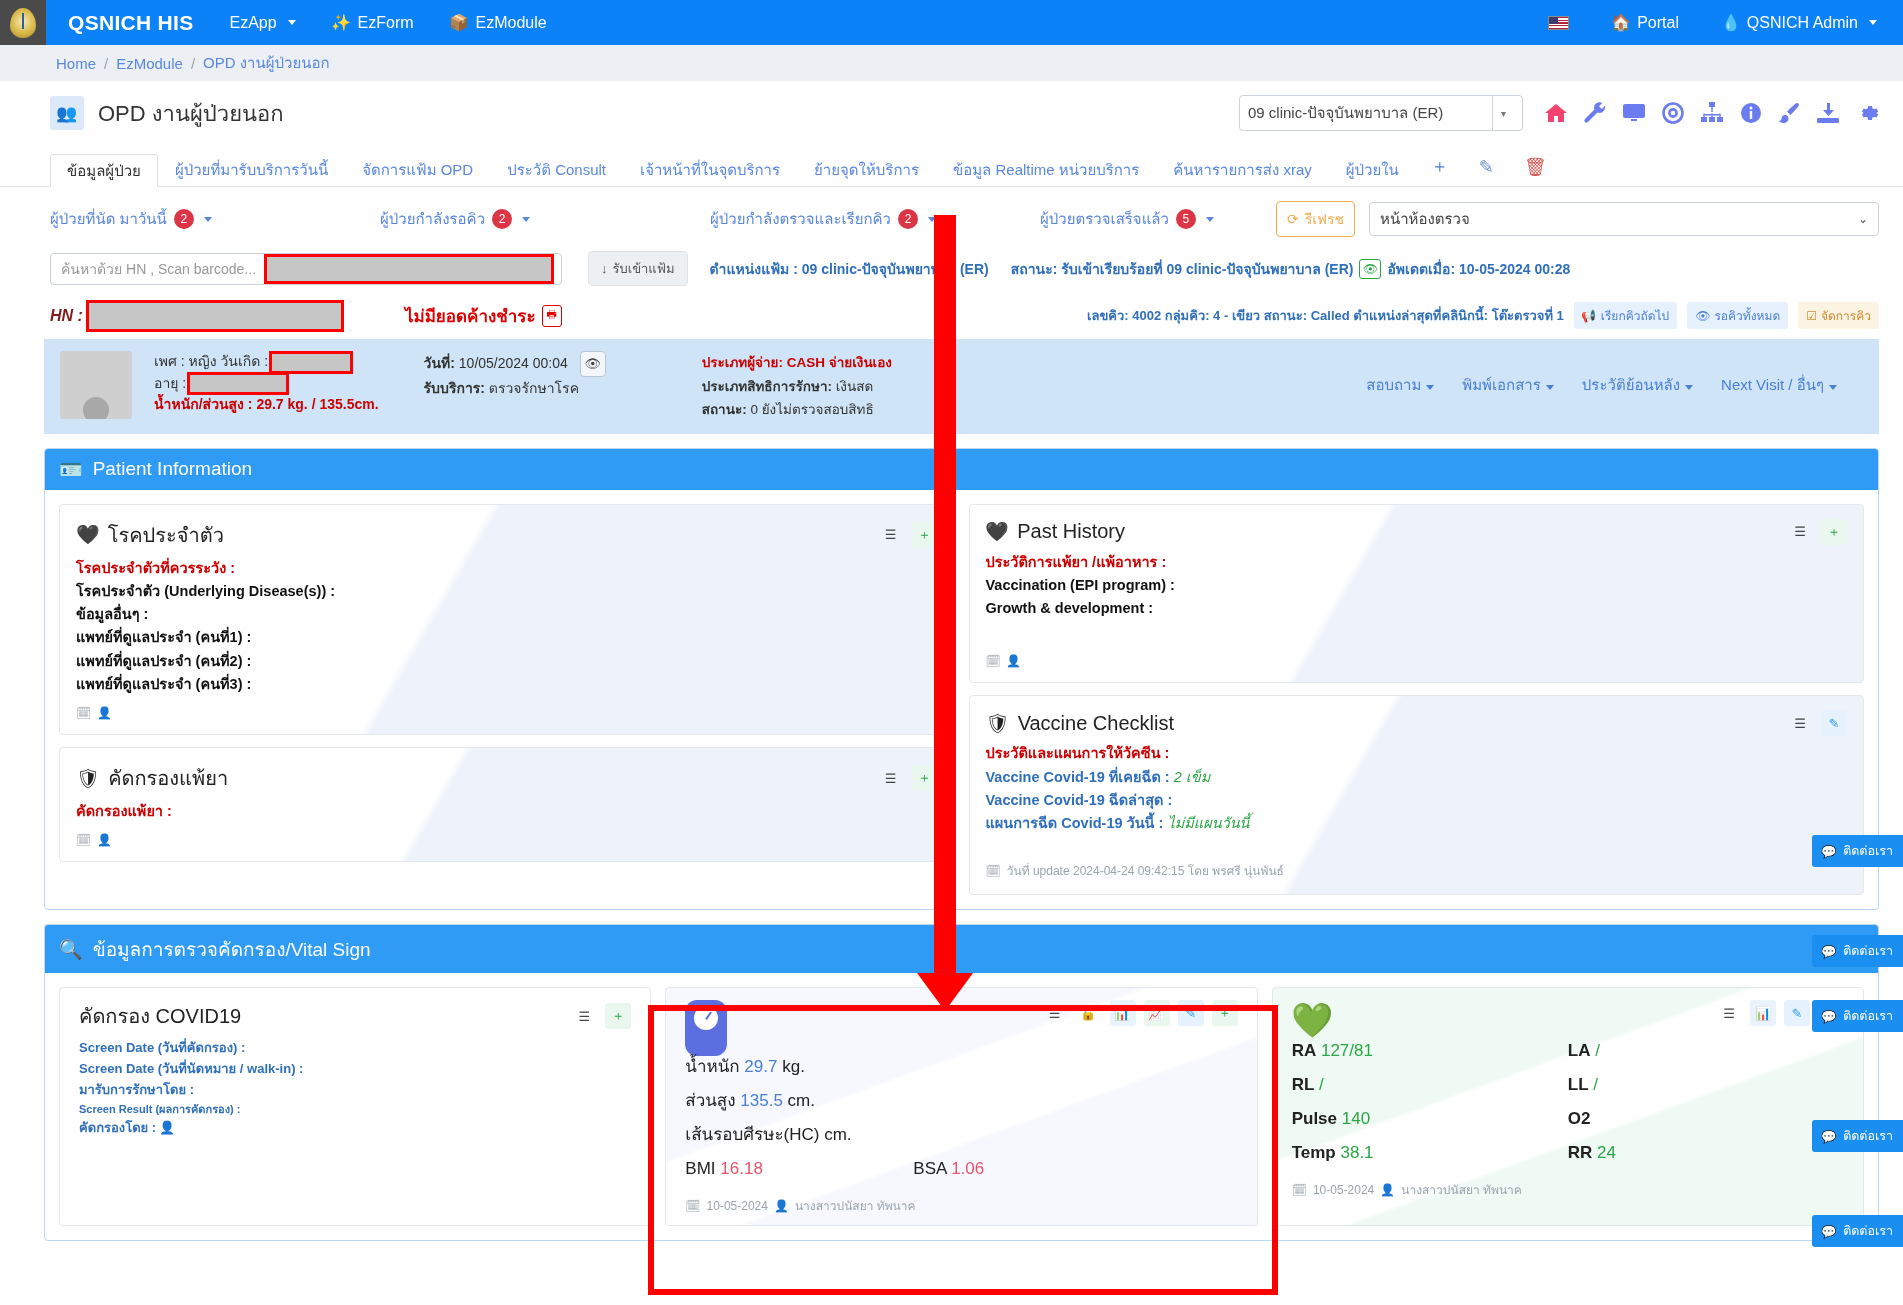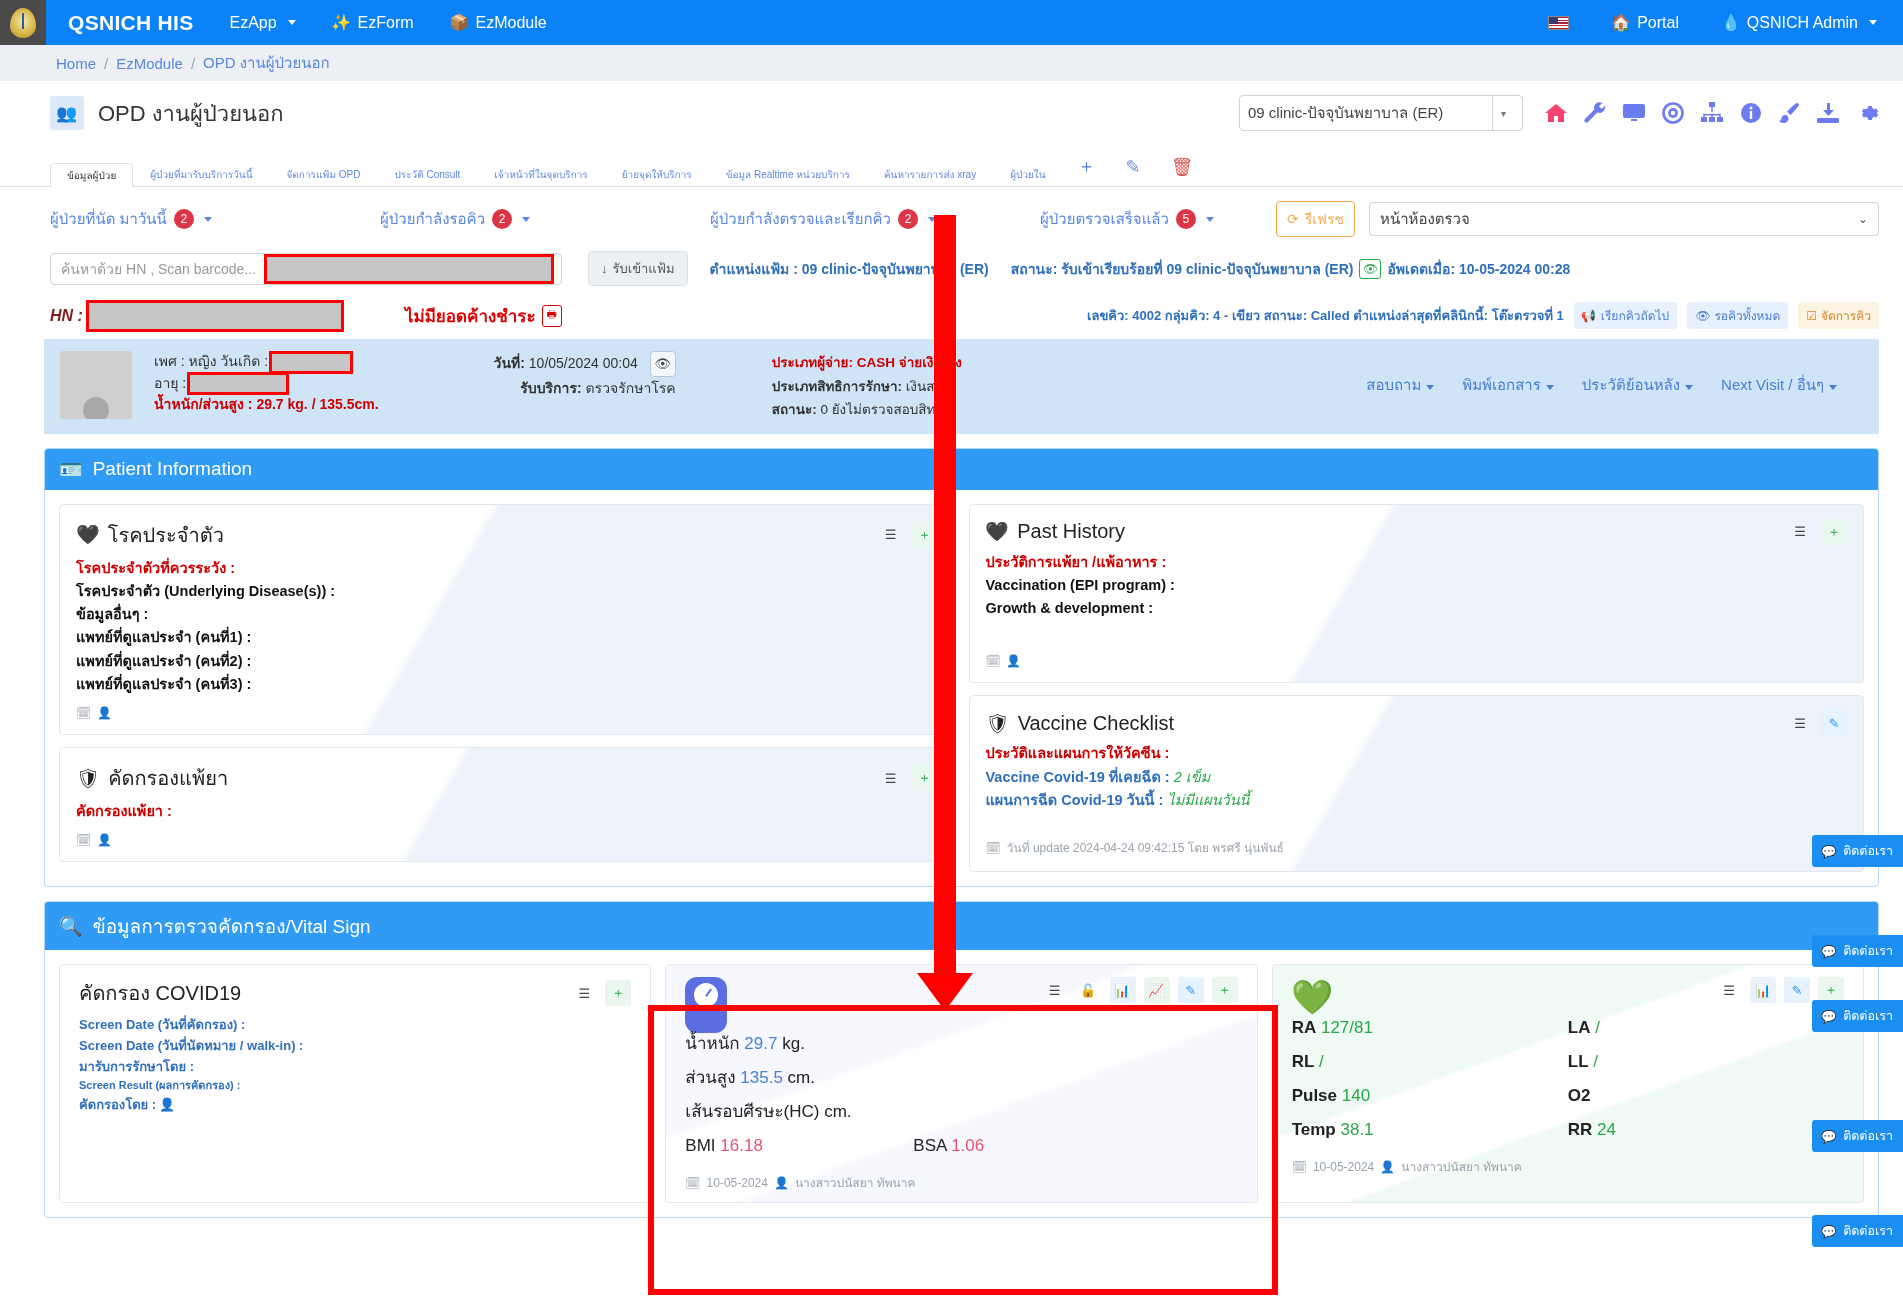--- a/index.html
+++ b/index.html
@@ -52,21 +52,21 @@
   .pagehead .ticon{width:34px;height:34px;background:#dce9fb;border-radius:3px;display:flex;align-items:center;justify-content:center;font-size:17px;color:#3b6fb5;}
   .pagehead h1{font-size:22px;font-weight:normal;color:#333;margin:0 0 0 14px;}
   .pagehead .right{margin-left:auto;display:flex;align-items:center;gap:0;}
   .unitsel{width:284px;height:36px;border:1px solid #ccd3da;border-radius:4px;display:flex;align-items:center;padding:0 8px;font-size:15px;color:#444;background:#fff;}
   .unitsel .arrowbox{margin-left:auto;width:22px;height:34px;border-left:1px solid #ccd3da;display:flex;align-items:center;justify-content:center;color:#777;font-size:10px;}
   .hicons{display:flex;align-items:center;gap:14px;margin-left:20px;}
   .hicons svg{display:block;}
 
   
   .tabwrap{border-bottom:1px solid #dfe3e8;padding:0 24px 0 50px;display:flex;align-items:flex-end;}
-  .tab{padding:4px 16px;font-size:10px;color:#5b87e0;cursor:pointer;border:1px solid transparent;border-bottom:none;white-space:nowrap;}
+  .tab{padding:4px 16px;font-size:15px;color:#5b87e0;cursor:pointer;border:1px solid transparent;border-bottom:none;white-space:nowrap;}
   .tab.active{color:#333;background:#fff;border-color:#dfe3e8;border-radius:4px 4px 0 0;margin-bottom:-1px;}
   .tab.ic{font-size:18px;padding:8px 14px;}
 
   
   .filterrow{display:flex;align-items:center;padding:14px 24px 10px 50px;}
   .fl{color:#5b87e0;font-size:15px;display:flex;align-items:center;cursor:pointer;}
   .badge{display:inline-flex;align-items:center;justify-content:center;min-width:20px;height:20px;border-radius:10px;background:#dc3545;color:#fff;font-size:12px;margin:0 5px 0 7px;padding:0 6px;}
   .refreshbtn{border:1px solid #f0ad4e;color:#f0ad4e;background:#fff;border-radius:4px;padding:6px 10px;font-size:14px;display:flex;align-items:center;gap:6px;cursor:pointer;}
   .roomsel{width:510px;height:34px;border:1px solid #ccd3da;border-radius:4px;display:flex;align-items:center;padding:0 10px;font-size:15px;color:#444;background:#fff;margin-left:14px;}
   .roomsel .ch{margin-left:auto;color:#555;font-size:12px;}
@@ -92,21 +92,21 @@
   .qb2{background:#e7f0fd;color:#4a7fd4;}
   .qb3{background:#fdf3e2;color:#cf8b2c;}
 
   
   .pstrip{background:#cfe4f7;margin:0 24px 0 44px;padding:12px 16px;display:flex;align-items:flex-start;position:relative;}
   .avatar{width:72px;height:68px;border-radius:3px;background:#cfcfcf;display:flex;align-items:flex-end;justify-content:center;overflow:hidden;}
   .avatar .head{width:26px;height:26px;border-radius:50%;background:#a8a8a8;margin-bottom:-4px;}
   .pcol{margin-left:22px;font-size:14px;line-height:1.55;}
   .redlabel{color:#c00;font-weight:bold;}
   .blk{background:#c6c6c6;display:inline-block;height:17px;vertical-align:middle;outline:3px solid #f00;}
-  .pcol2{margin-left:115px;font-size:14px;line-height:1.7;color:#333;text-align:right;}
+  .pcol2{margin-left:45px;font-size:14px;line-height:1.7;color:#333;}
   .eyebtn{display:inline-flex;align-items:center;justify-content:center;width:26px;height:26px;border:1px solid #b9c6d4;border-radius:4px;background:#f3f7fb;color:#444;font-size:13px;vertical-align:middle;margin-left:8px;}
   .pcol3{margin-left:96px;font-size:13.5px;line-height:1.75;}
   .pcol3 .k{color:#c00;font-weight:bold;}
   .pactions{margin-left:auto;display:flex;gap:28px;align-items:flex-start;padding-top:22px;padding-right:26px;}
   .pact{color:#4a7fd4;font-size:15px;cursor:pointer;}
 
   
   .panel{margin:14px 24px 0 44px;border:1px solid #b9d6f2;border-radius:4px;overflow:hidden;background:#fff;}
   .panel-h{background:#2f9bf5;color:#fff;padding:9px 14px;font-size:19px;display:flex;align-items:center;gap:10px;}
   .panel-b{padding:14px;display:flex;gap:14px;}
@@ -451,20 +451,24 @@
             <span class="iconbtn ib-plain">☰</span>
             <span class="iconbtn ib-blue">✎</span>
           </span>
         </div>
         <div class="lbl-red">ประวัติและแผนการให้วัคซีน :</div>
         <div class="lbl-blue">
           <span>Vaccine Covid-19 ที่เคยฉีด :</span>
           <span class="val-green">2 เข็ม</span>
         </div>
         <div class="lbl-blue">
+          <span>Vaccine Covid-19 ฉีดล่าสุด :</span>
+          <span class="val-green"></span>
+        </div>
+        <div class="lbl-blue">
           <span>แผนการฉีด Covid-19 วันนี้ :</span>
           <span class="val-green">ไม่มีแผนวันนี้</span>
         </div>
         <div class="meta-ico" style="margin-top:26px">
           <span>🗓</span>
           <span>วันที่ update 2024-04-24 09:42:15    โดย พรศรี นุ่นพันธ์</span>
         </div>
       </div>
 
     </div>

